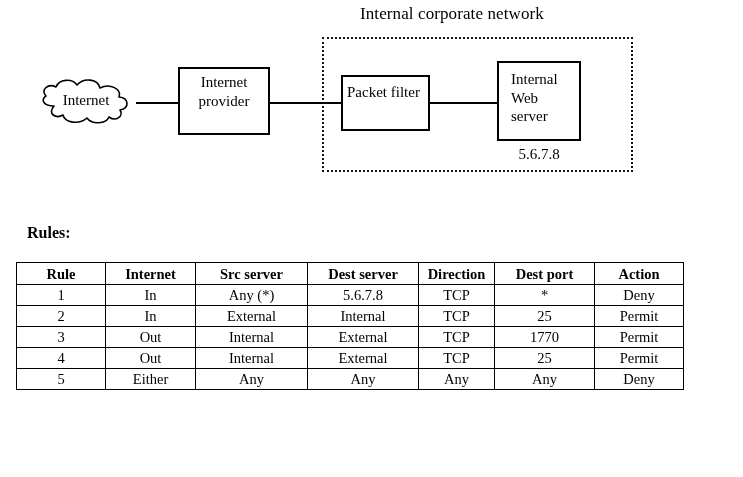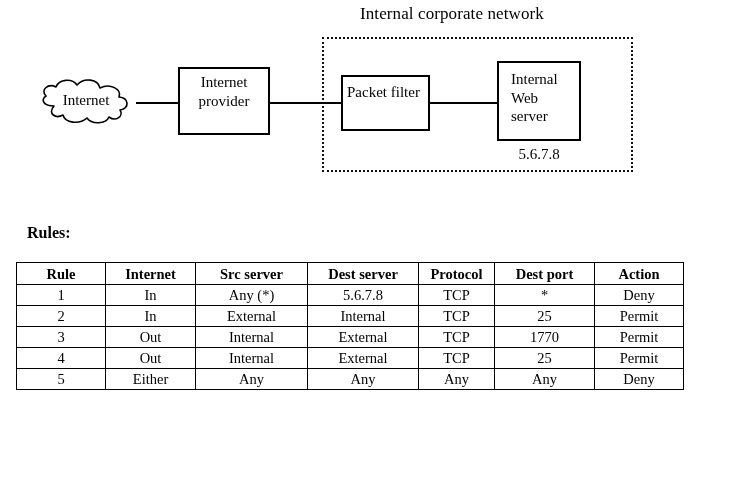--- a/index.html
+++ b/index.html
@@ -226,21 +226,21 @@
         <col class="c-proto">
           <col class="c-port">
           <col class="c-action">
       </colgroup>
       <thead>
         <tr id="rules-head-row">
             <th>Rule</th>
             <th>Internet</th>
             <th>Src server</th>
             <th>Dest server</th>
-            <th>Protocol</th>
+            <th>Direction</th>
             <th>Dest port</th>
             <th>Action</th>
           </tr>
       </thead>
       <tbody id="rules-body">
           <tr>
             <td>1</td>
             <td>In</td>
             <td>Any (*)</td>
             <td>5.6.7.8</td>

